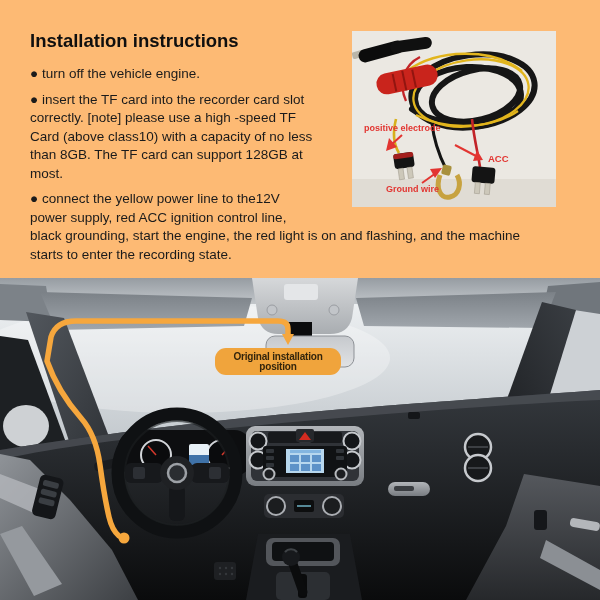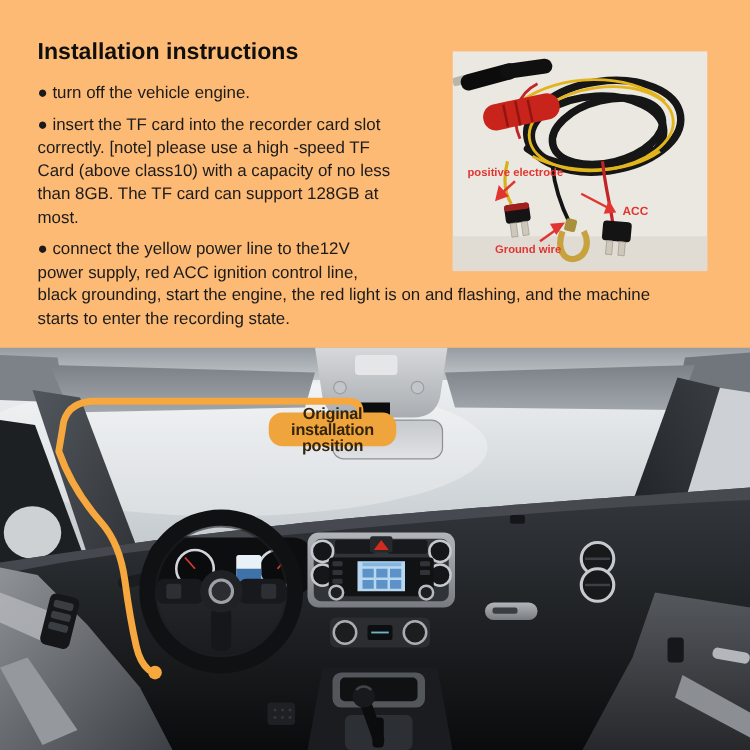--- a/index.html
+++ b/index.html
@@ -3,29 +3,29 @@
 <meta charset="utf-8">
 <style>
   html,body{margin:0;padding:0;background:#ffffff;}
   .page{position:relative;width:600px;height:600px;background:#fdba74;overflow:hidden;
         font-family:"Liberation Sans",sans-serif;}
   
   .instructions{position:absolute;left:30px;top:30px;width:572px;color:#1b1b1b;}
   .instructions h1{margin:0 0 13px 0;font-size:18.5px;line-height:22px;font-weight:bold;color:#0f0f0f;}
   .instructions p{margin:0 0 7px 0;font-size:13.5px;line-height:18.5px;white-space:pre-line;}
   
-  .cable-photo{position:absolute;left:350px;top:29px;width:204px;height:176px;margin:12px;}
+  .cable-photo{position:absolute;left:350px;top:29px;width:204px;height:176px;margin:2px;}
   .cable-photo svg{display:block;width:204px;height:176px;}
   
   .car-scene{position:absolute;left:0;top:278px;width:600px;height:322px;margin:0;}
   .car-scene svg{display:block;width:600px;height:322px;}
   .tag{position:absolute;background:#f0a43c;color:#33250c;font-weight:bold;
        display:flex;align-items:center;justify-content:center;text-align:center;
        border-radius:11px;line-height:1;letter-spacing:-0.2px;}
-  .tag-install{left:215px;top:52px;width:102px;height:27px;font-size:13px;}
+  .tag-install{left:215px;top:70px;width:126px;height:27px;font-size:10px;}
   .tag-fuse{left:76px;top:279px;width:121px;height:20px;font-size:7.6px;border-radius:9px;}
 </style>
 </head>
 <body>
 
 <div class="page">
 
   <section class="instructions">
     <h1>Installation instructions</h1>
     <p>● turn off the vehicle engine.</p>

